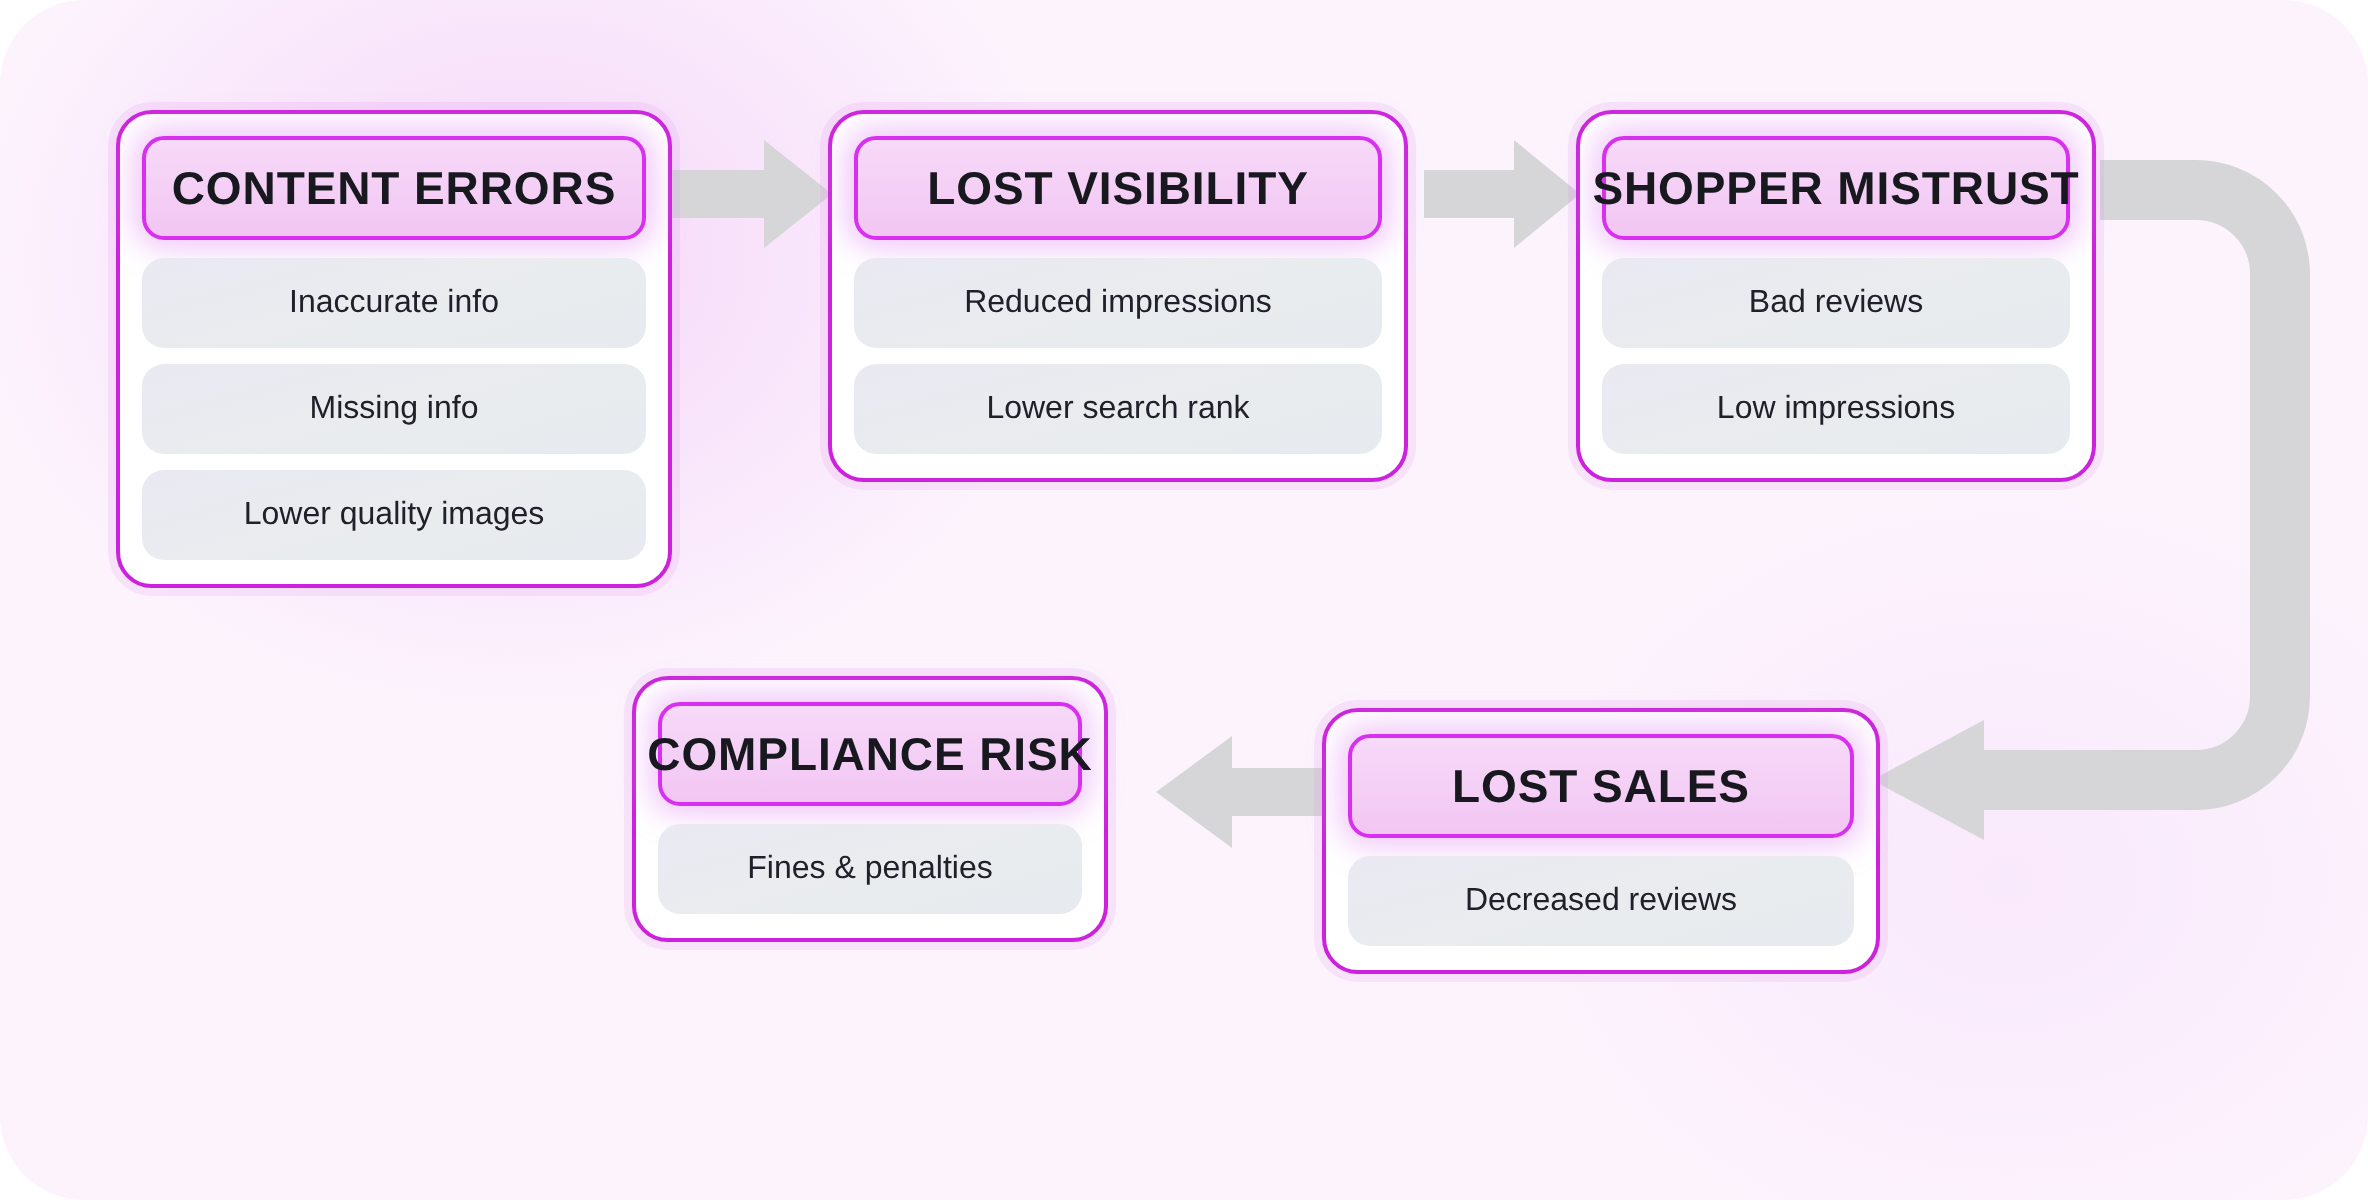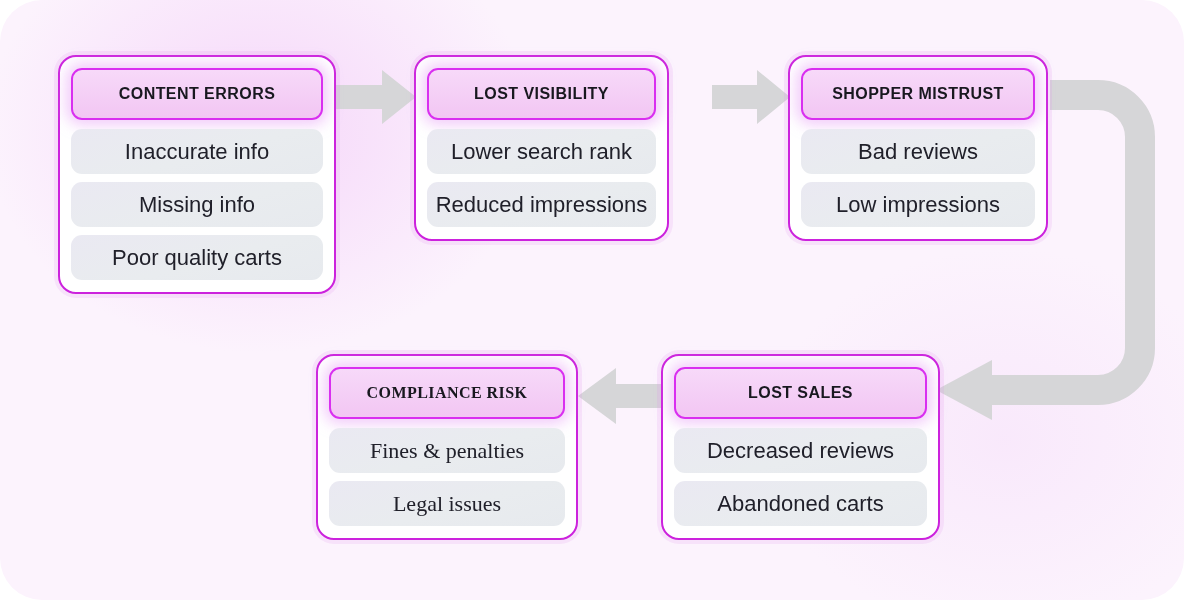--- a/index.html
+++ b/index.html
@@ -54,49 +54,49 @@
     border-radius: 11px;
     background: linear-gradient(180deg, #f7d9f9 0%, #f2c6f3 100%);
     box-shadow: 0 0 14px 5px rgba(232,160,245,.55);
     height: 52px;
     display: flex;
     align-items: center;
     justify-content: center;
     margin-bottom: 9px;
   }
   .card-header span {
-    font-size: 16px;
+    font-size: 23px;
     font-weight: 700;
     letter-spacing: .45px;
     color: #18181f;
     white-space: nowrap;
   }
   .chip {
     box-sizing: border-box;
     height: 45px;
     border-radius: 11px;
     background: linear-gradient(165deg, #eae9f2 0%, #e9ecef 55%, #e7eaee 100%);
     display: flex;
     align-items: center;
     justify-content: center;
     margin-top: 8px;
   }
   .chip:first-of-type { margin-top: 0; }
   .chip span {
-    font-size: 22px;
+    font-size: 16px;
     color: #20202a;
     white-space: nowrap;
   }
 
   
   #card-content-errors { left: 58px;  top: 55px;  width: 278px; }
-  #card-lost-visibility { left: 414px; top: 55px;  width: 255px; }
+  #card-lost-visibility { left: 414px; top: 55px;  width: 290px; }
   #card-shopper-mistrust { left: 788px; top: 55px;  width: 260px; }
   #card-lost-sales      { left: 661px; top: 354px; width: 279px; }
-  #card-compliance-risk { left: 316px; top: 354px; width: 262px; font-family: Liberation Serif, serif; }
+  #card-compliance-risk { left: 316px; top: 338px; width: 238px; }
 
   
   .arrow { position: absolute; }
   #arrow-1 { left: 336px; top: 70px;  width: 80px; height: 54px; }
   #arrow-2 { left: 712px; top: 70px;  width: 78px; height: 54px; }
   #arrow-3 { left: 578px; top: 368px; width: 84px; height: 56px; }
   #connector-loop { left: 920px; top: 60px; width: 240px; height: 360px; }
 </style>
 </head>
 <body>
@@ -134,33 +134,33 @@
       <div class="card-header">
         <span>CONTENT ERRORS</span>
       </div>
       <div class="chip">
         <span>Inaccurate info</span>
       </div>
       <div class="chip">
         <span>Missing info</span>
       </div>
       <div class="chip">
-        <span>Poor quality carts</span>
+        <span>Lower quality images</span>
       </div>
     </div>
 
     <div class="card" id="card-lost-visibility">
       <div class="card-header">
         <span>LOST VISIBILITY</span>
       </div>
       <div class="chip">
-        <span>Lower search rank</span>
+        <span>Reduced impressions</span>
       </div>
       <div class="chip">
-        <span>Reduced impressions</span>
+        <span>Lower search rank</span>
       </div>
     </div>
 
     <div class="card" id="card-shopper-mistrust">
       <div class="card-header">
         <span>SHOPPER MISTRUST</span>
       </div>
       <div class="chip">
         <span>Bad reviews</span>
       </div>
@@ -169,31 +169,25 @@
       </div>
     </div>
 
     <div class="card" id="card-lost-sales">
       <div class="card-header">
         <span>LOST SALES</span>
       </div>
       <div class="chip">
         <span>Decreased reviews</span>
       </div>
-      <div class="chip">
-        <span>Abandoned carts</span>
-      </div>
     </div>
 
     <div class="card" id="card-compliance-risk">
       <div class="card-header">
         <span>COMPLIANCE RISK</span>
       </div>
       <div class="chip">
         <span>Fines &amp; penalties</span>
       </div>
-      <div class="chip">
-        <span>Legal issues</span>
-      </div>
     </div>
 
   </div>
 </div>
 
 </body></html>

